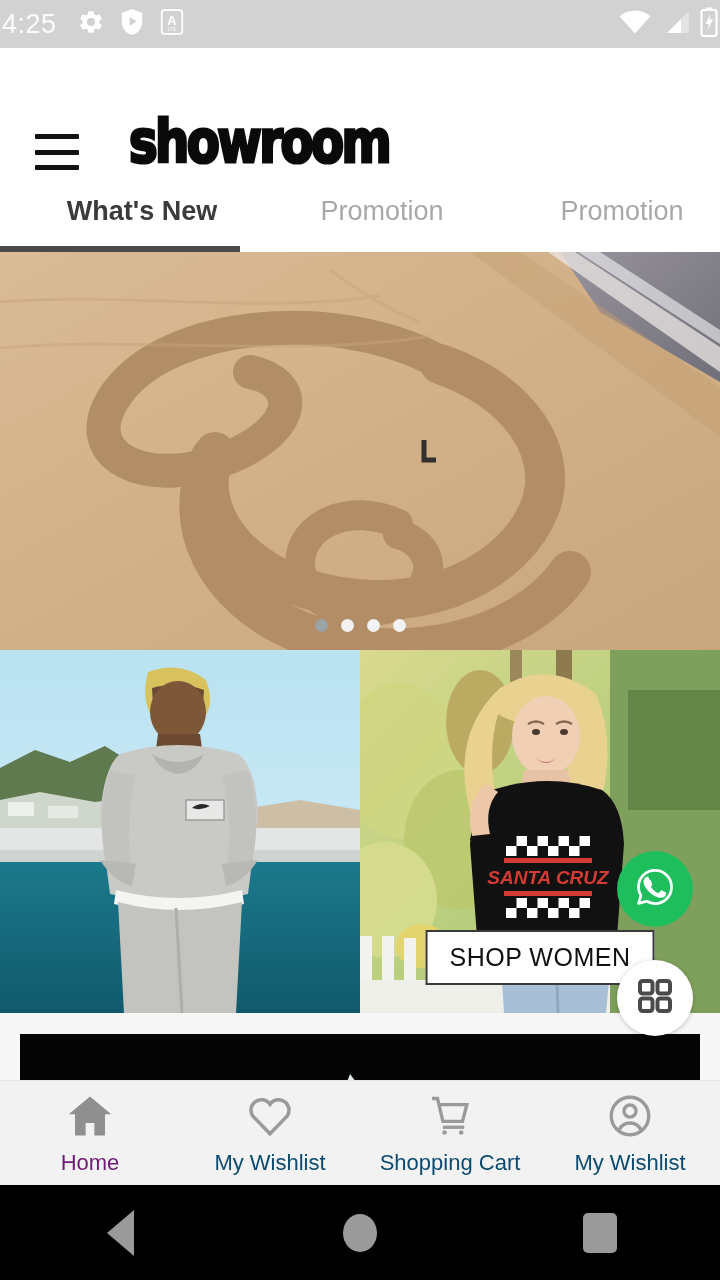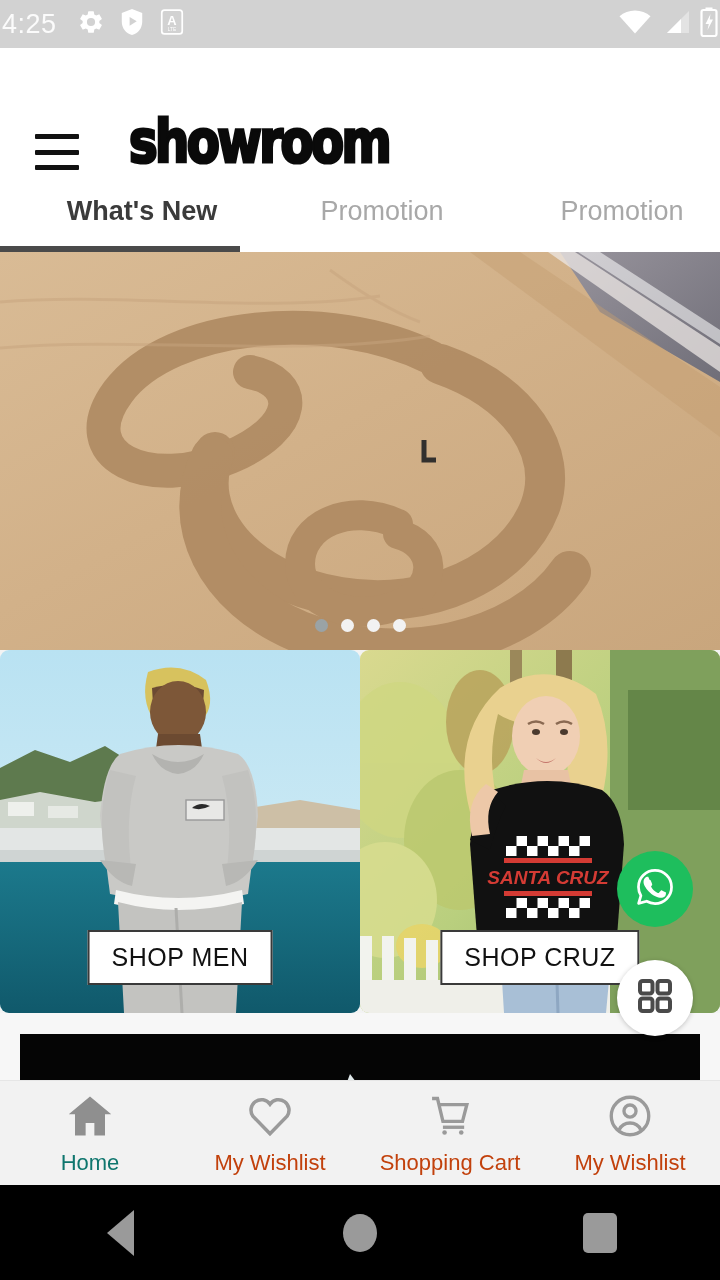--- a/index.html
+++ b/index.html
@@ -73,21 +73,21 @@
     display:flex; justify-content:center; gap:13px;
   }
   .dot{ width:13px; height:13px; border-radius:50%; background:#f2f2f2; }
   .dot.active{ background:#9aa3a6; }
 
   
   .cards{
     position:absolute; top:650px; left:0; width:720px; height:363px;
     display:flex;
   }
-  .card{ position:relative; width:360px; height:363px; overflow:hidden;border-radius:9px; }
+  .card{ position:relative; width:360px; height:363px; overflow:hidden; }
   .card svg{ display:block; width:360px; height:363px; }
   .shop-btn{
     position:absolute; bottom:28px; left:50%; transform:translateX(-50%);
     background:#ffffff; border:2px solid #3a3a3a;
     padding:11px 22px; font-size:25px; color:#111;
     letter-spacing:.5px; white-space:nowrap; cursor:pointer;
     font-family:"Liberation Sans", sans-serif;
   }
 
   
@@ -118,22 +118,22 @@
   
   .bottomnav{
     position:absolute; top:1080px; left:0; width:720px; height:105px;
     background:#f2f2f2; display:flex; align-items:center;
     border-top:1px solid #e6e6e6;
   }
   .nav-item{
     flex:1; display:flex; flex-direction:column; align-items:center;
     justify-content:center; gap:5px; cursor:pointer;
   }
-  .nav-label{ font-size:22px; color:#c2410c; }
-  .nav-item.active .nav-label{ color:#0f766e; }
+  .nav-label{ font-size:22px; color:#0c4a6e; }
+  .nav-item.active .nav-label{ color:#701a75; }
 
   
   .androidnav{
     position:absolute; top:1185px; left:0; width:720px; height:95px;
     background:#000000; display:flex; align-items:center;
     justify-content:space-around;
   }
   .and-btn{ display:flex; align-items:center; justify-content:center;
             width:120px; height:95px; cursor:pointer; }
   .and-back{
@@ -301,21 +301,20 @@
           <path d="M248 120 q14 42 4 96 l-26 10 q8 -58 -4 -100Z" fill="#c2c2bf"></path>
           <path d="M100 210 q14 22 32 26 l4 -22Z" fill="#b8b8b5"></path>
           <path d="M258 210 q-14 22 -32 26 l-4 -22Z" fill="#b8b8b5"></path>
 
           <path d="M116 240 q62 16 126 0 l2 14 q-64 16 -130 0Z" fill="#f4f4f2"></path>
 
           <path d="M118 252 q60 16 124 0 l-6 111 l-112 0Z" fill="#c3c3c0"></path>
           <path d="M176 258 l6 105" stroke="#aeaeab" stroke-width="3" fill="none"></path>
         </g>
       </svg>
-      <div class="shop-btn">SHOP MEN</div>
     </div>
 
     <div class="card">
       <svg viewBox="0 0 360 363" preserveAspectRatio="none">
         <defs>
           <linearGradient id="bgW" x1="0" y1="0" x2="1" y2="1">
             <stop offset="0%" stop-color="#d9d98f"></stop>
               <stop offset="50%" stop-color="#b9cf7e"></stop>
             <stop offset="100%" stop-color="#8fae63"></stop>
           </linearGradient>
@@ -385,21 +384,21 @@
               <rect x="198.5" y="258" width="10.5" height="10"></rect>
                 <rect x="219.5" y="258" width="10.5" height="10"></rect>
             </g>
           </g>
 
           <path d="M140 298 q56 14 112 0 l-6 65 l-102 0Z" fill="#a8bfd6"></path>
           <path d="M196 302 l2 61" stroke="#8ea7c2" stroke-width="3" fill="none"></path>
           <circle cx="176" cy="314" r="5" fill="#d8c48a"></circle>
         </g>
       </svg>
-      <div class="shop-btn">SHOP CRUZ</div>
+      <div class="shop-btn">SHOP WOMEN</div>
     </div>
   </div>
 
   <div class="fab-wa">
     <span>
       <svg width="46" height="46" viewBox="0 0 32 32" fill="none">
         <path d="M16 4.5C9.6 4.5 4.5 9.6 4.5 16c0 2.2.6 4.2 1.7 6L4.6 27.4l5.6-1.5c1.7 1 3.7 1.6 5.8 1.6 6.4 0 11.5-5.1 11.5-11.5S22.4 4.5 16 4.5z" stroke="#ffffff" stroke-width="1.9" stroke-linejoin="round"></path>
         <path d="M12.3 11.2c.3 0 .6 0 .8.5.2.6.9 2.1.9 2.3.1.2.1.4 0 .6-.1.2-.2.4-.4.6-.2.2-.4.4-.2.8.2.4.9 1.5 1.9 2.4 1.3 1.1 2.3 1.5 2.7 1.7.4.2.6.1.8-.1.2-.3.9-1.1 1.2-1.4.2-.4.5-.3.8-.2.3.1 1.9.9 2.2 1.1.3.2.5.2.6.4.1.2.1.9-.2 1.8-.3.9-1.7 1.7-2.5 1.8-.7.1-1.5.1-2.5-.2-.6-.2-1.3-.4-2.2-.8-3.9-1.7-6.4-5.6-6.6-5.9-.2-.3-1.6-2.1-1.6-4 0-1.9 1-2.8 1.4-3.2.3-.4.7-.5 1-.5h.9z" fill="#ffffff"></path>
       </svg>
     </span>

